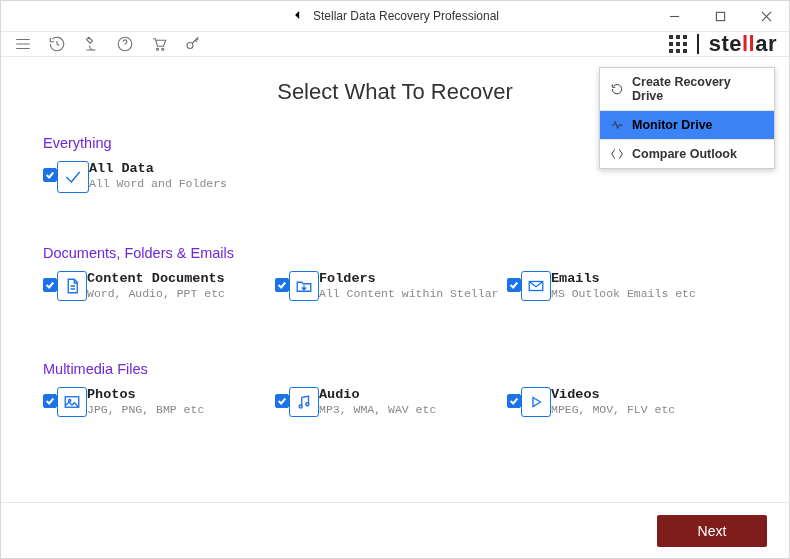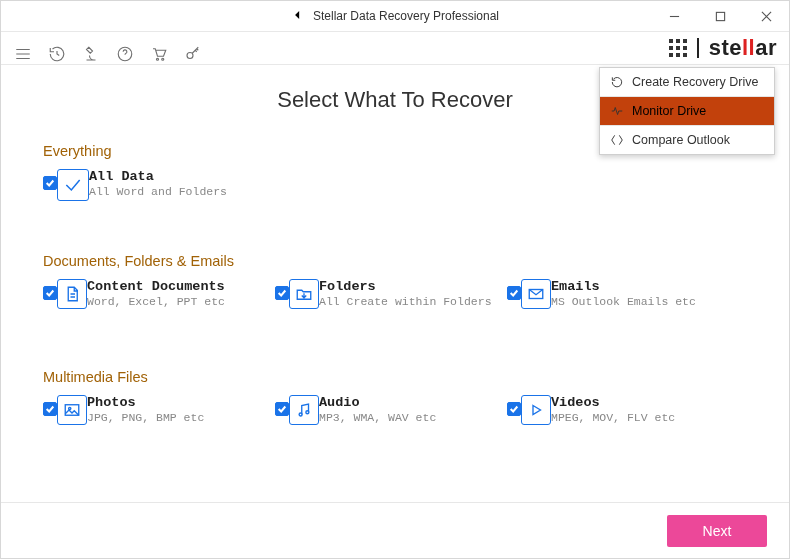--- a/index.html
+++ b/index.html
@@ -31,25 +31,25 @@
     display:flex;
   }
   .win-btn{
     width:46px; height:100%;
     display:flex; align-items:center; justify-content:center;
     color:#555;
   }
   .win-btn svg{ width:11px; height:11px; stroke:#555; fill:none; stroke-width:1.2;}
   
   .toolbar{
-    height:34px;
+    height:26px;
     border-top:1px solid #e8e8e8;
     border-bottom:1px solid #e8e8e8;
     display:flex;
-    align-items:flex-end;
+    align-items:center;
     padding:0 12px;
     gap:14px;
     background:#fff;
     position:relative;
   }
   .tool-icon{
     width:20px; height:20px;
     display:flex; align-items:center; justify-content:center;
     color:#6f6f6f;
   }
@@ -75,21 +75,21 @@
     padding:10px 42px 0 42px;
   }
   .page-title{
     text-align:center;
     font-size:22px;
     color:#333;
     margin:12px 0 30px 0;
     font-weight:500;
   }
   .section-heading{
-    font-size:14.5px; color:#a16207; margin-bottom:10px;
+    font-size:14.5px; color:#6d28d9; margin-bottom:10px;
   }
   .row{
     display:flex;
     margin-bottom:60px;
   }
   .row.tight{ margin-bottom:52px; }
   .item{
     display:flex; align-items:flex-start; gap:0;
     width:232px;
     font-family:Liberation Mono, monospace;
@@ -121,36 +121,37 @@
     border:1px solid #cfcfcf;
     box-shadow:0 2px 6px rgba(0,0,0,0.2);
     z-index:30;
     font-size:12.5px;
   }
   .dd-item{
     display:flex; align-items:center; gap:8px;
     padding:7px 10px;
     border-bottom:1px solid #e6e6e6;
     color:#333;
+    font-weight:bold;
   }
   .dd-item:last-child{ border-bottom:none;}
-  .dd-item.sel{ background:#c2410c; color:#000; }
+  .dd-item.sel{ background:#3b82f6; color:#000; }
   .dd-item svg{ width:14px; height:14px; stroke:#333; fill:none; stroke-width:1.6; flex-shrink:0;}
   
   .footer{
     position:absolute; left:0; right:0; bottom:0;
     border-top:1px solid #e7e7e7;
     height:56px;
     display:flex; align-items:center; justify-content:flex-end;
     padding:0 22px;
     background:#fff;
   }
   .next-btn{
-    background:#ec4899; color:#fff;
-    border:none; width:100px; height:32px;
+    background:#7f1d1d; color:#fff;
+    border:none; width:110px; height:32px;
     font-size:14px; border-radius:2px;
     display:flex; align-items:center; justify-content:center;
   }
 </style>
 </head>
 <body>
 
 <div class="titlebar">
   <div class="title-group">
     <span>
@@ -284,37 +285,37 @@
             <path d="M2 6l3 3 5-6"></path>
           </svg>
         </div>
       <div class="file-icon">
           <svg width="18" height="18" viewBox="0 0 24 24">
             <path d="M7 3h8l4 4v14H7zM15 3v5h5M10 12h6M10 16h6"></path>
           </svg>
         </div>
       <div class="item-text">
         <div class="label">Content Documents</div>
-        <div class="sub">Word, Excel, PPT etc</div>
+        <div class="sub">Word, Audio, PPT etc</div>
       </div>
     </div>
     <div class="item">
       <div class="chk">
           <svg viewBox="0 0 12 12">
             <path d="M2 6l3 3 5-6"></path>
           </svg>
         </div>
       <div class="file-icon">
           <svg width="18" height="18" viewBox="0 0 24 24">
             <path d="M3 7h6l2 2h10v10H3zM12 11v5M9 14l3 3 3-3"></path>
           </svg>
         </div>
       <div class="item-text">
         <div class="label">Folders</div>
-        <div class="sub">All Create within Folders</div>
+        <div class="sub">All Content within Stellar</div>
       </div>
     </div>
     <div class="item">
       <div class="chk">
           <svg viewBox="0 0 12 12">
             <path d="M2 6l3 3 5-6"></path>
           </svg>
         </div>
       <div class="file-icon">
           <svg width="18" height="18" viewBox="0 0 24 24">

